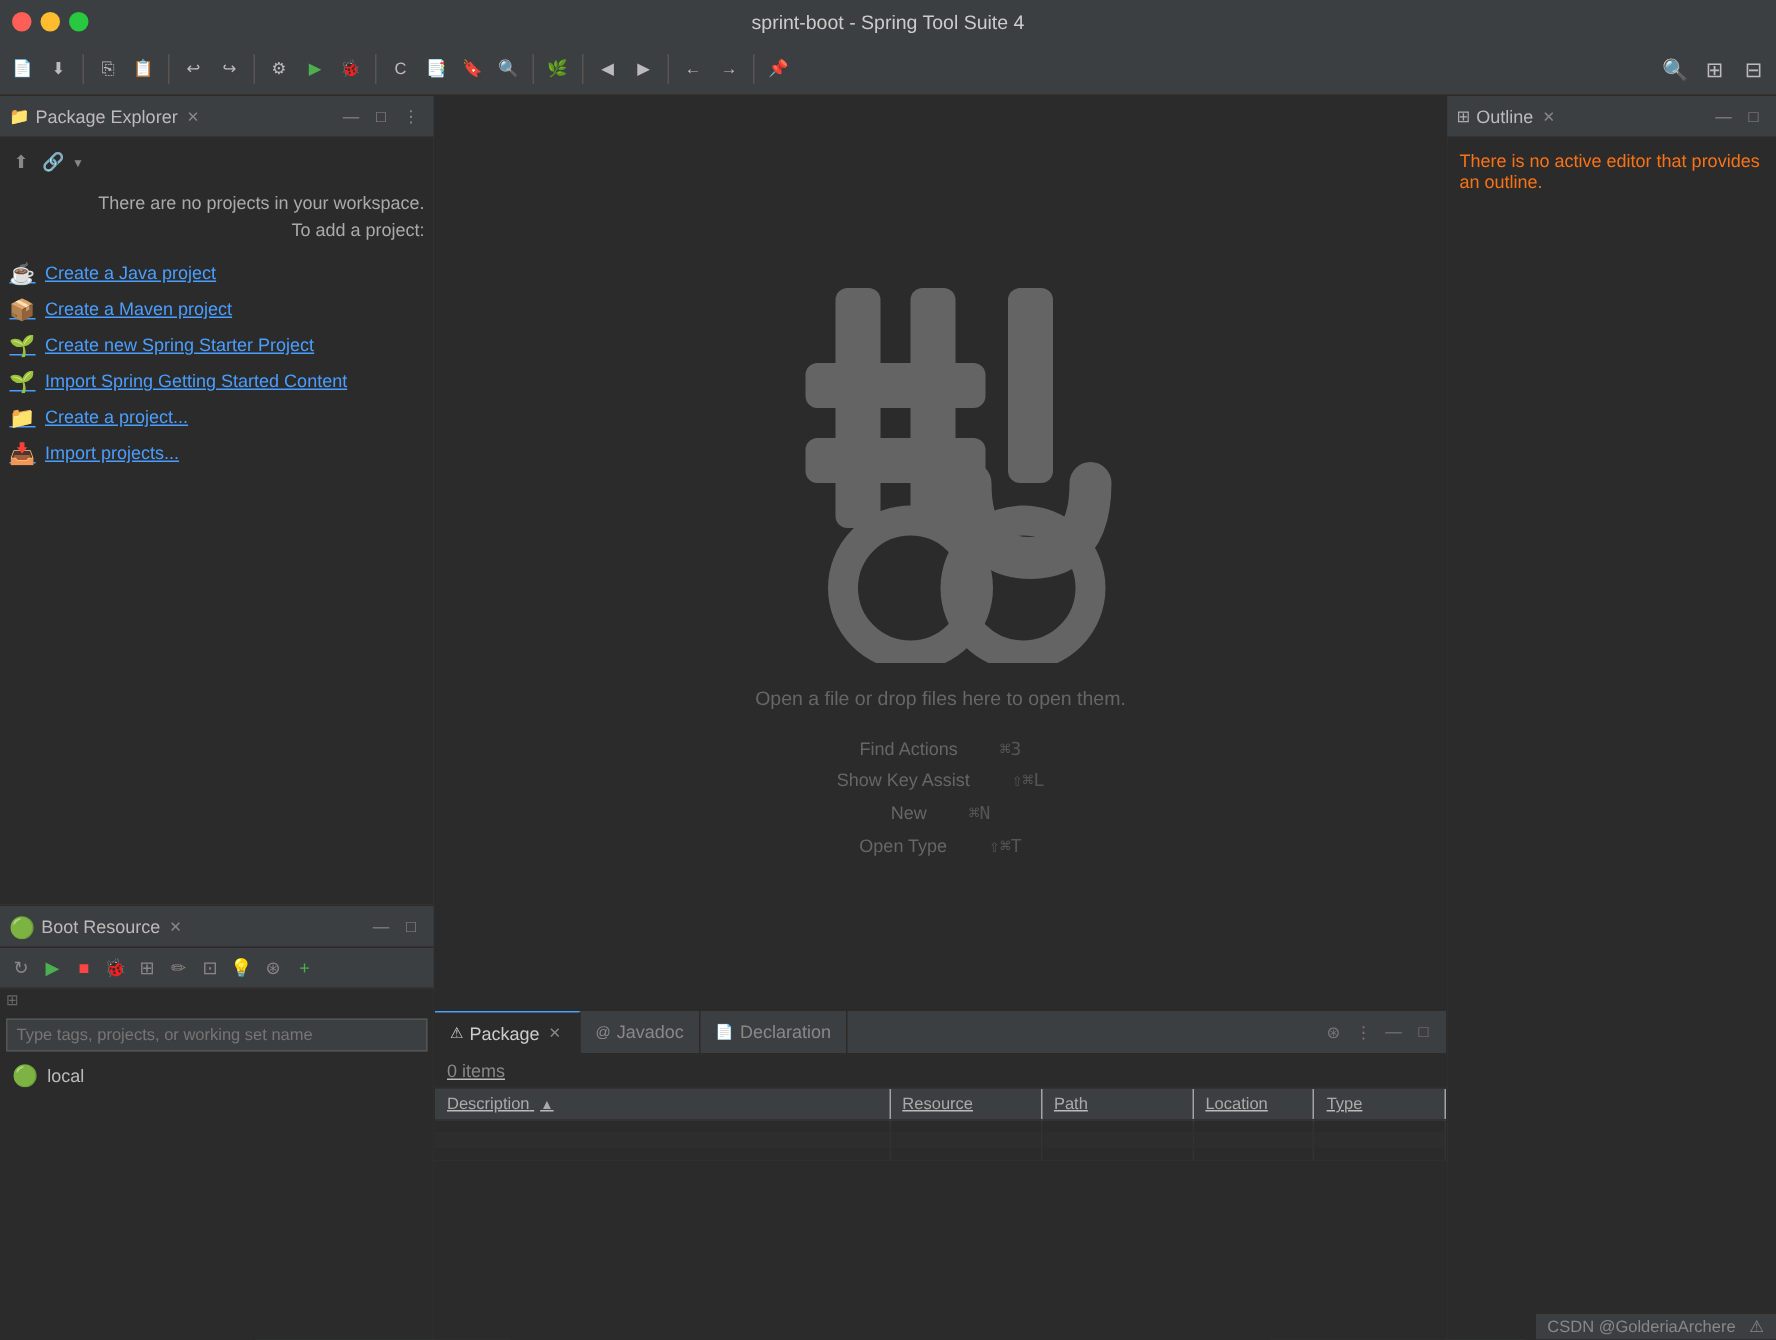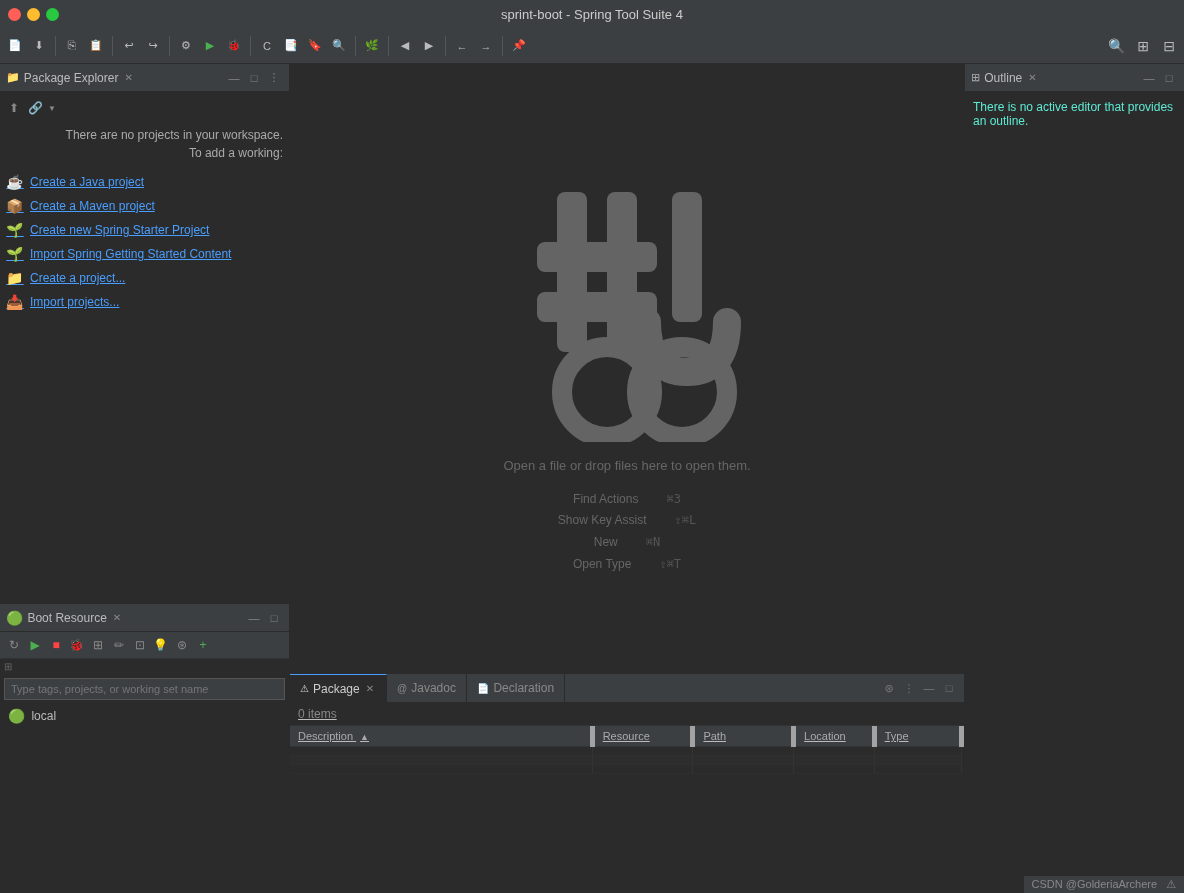--- a/index.html
+++ b/index.html
@@ -354,21 +354,21 @@
       border-collapse: collapse;
     }
     .problems-table th {
       background: #3c3f41;
       color: #aaa;
       font-size: 11px;
       font-weight: 500;
       text-align: left;
       padding: 4px 8px;
       border-bottom: 1px solid #333;
-      border-right: 5px solid #a3a3a3;
+      border-right: 1px solid #a3a3a3;
       cursor: pointer;
     }
     .problems-table td {
       padding: 4px 8px;
       border-bottom: 1px solid #2f2f2f;
       border-right: 1px solid #333;
       font-size: 12px;
       color: #888;
     }
     .problems-table tr:nth-child(even) td {
@@ -378,21 +378,21 @@
     .right-panel {
       width: 220px;
       border-left: 1px solid #2b2b2b;
       display: flex;
       flex-direction: column;
     }
     .outline-content {
       flex: 1;
       background: #2b2b2b;
       padding: 8px;
-      color: #5eead4;
+      color: #f97316;
       font-size: 12px;
     }
     
     .status-bar {
       position: fixed;
       bottom: 0;
       right: 0;
       background: #3c3f41;
       font-size: 11px;
       color: #888;
@@ -468,21 +468,21 @@
         </div>
       </div>
       <div class="pkg-explorer">
         <div class="pkg-toolbar">
           <button class="pkg-toolbar-btn" title="Collapse All">⬆</button>
           <button class="pkg-toolbar-btn" title="Link with Editor">🔗</button>
           <button class="pkg-toolbar-menu">▼</button>
         </div>
         <div class="workspace-msg">
           <span>There are no projects in your workspace.</span><br>
-          <span>To add a working:</span>
+          <span>To add a project:</span>
         </div>
         <div id="project-links">
             <div class="project-link">
               <span class="link-icon">☕</span>
               <span>Create a Java project</span>
             </div>
             <div class="project-link">
               <span class="link-icon">📦</span>
               <span>Create a Maven project</span>
             </div>

